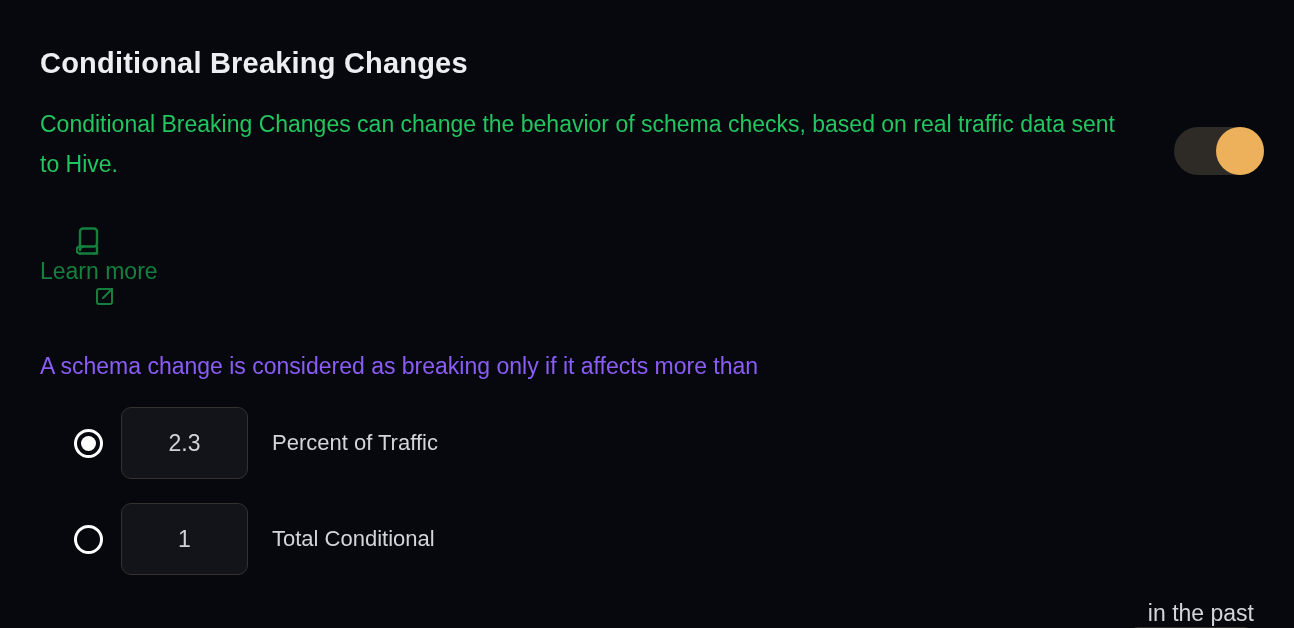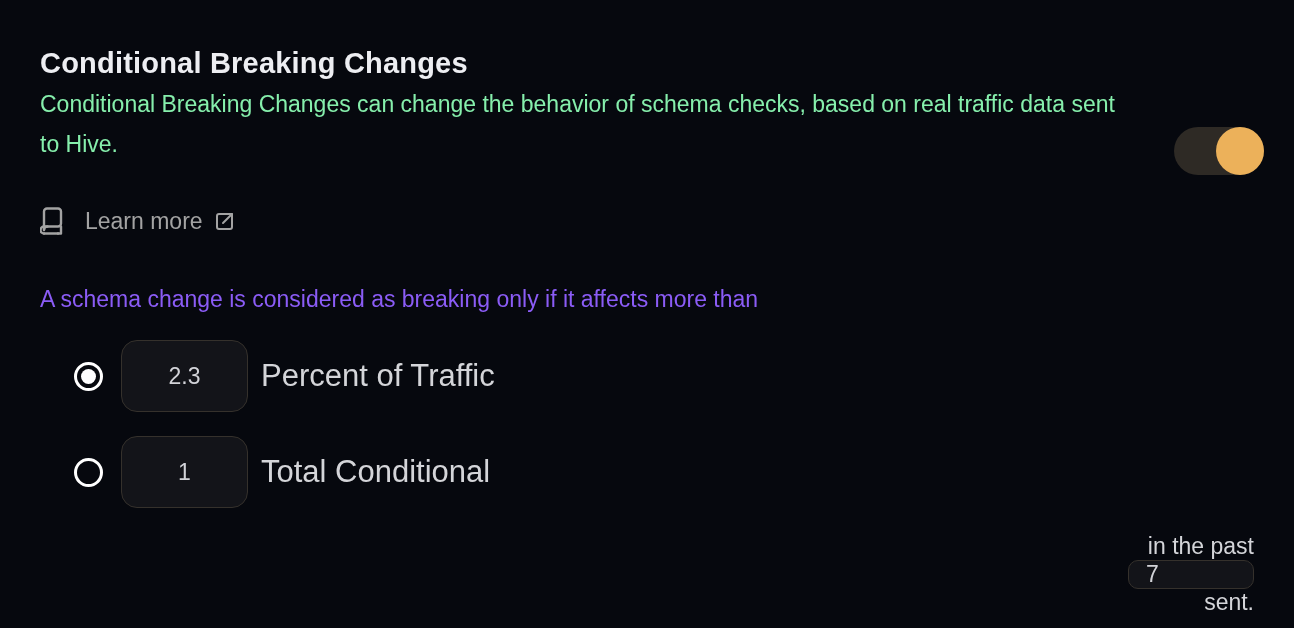--- a/index.html
+++ b/index.html
@@ -14,24 +14,24 @@
     overflow: hidden;
   }
   .content { padding: 46px 40px 0 40px; }
 
   .page-title {
     color: #edeef2;
     font-size: 29px;
     font-weight: 700;
     letter-spacing: 0.2px;
     line-height: 34px;
-    margin-bottom: 4px;
+    margin-bottom: 24px;
   }
   .page-description {
-    color: #86efac;
+    color: #22c55e;
     font-size: 23px;
     line-height: 40px;
     max-width: 1090px;
   }
 
   .toggle {
     position: absolute;
     top: 127px;
     right: 30px;
     width: 90px;
@@ -49,25 +49,26 @@
     border-radius: 50%;
     background: #ecb15a;
     transition: left .15s;
   }
   .toggle.on .toggle-thumb { left: 42px; }
 
   .learn-more {
     margin-top: 42px;
     display: inline-flex;
     align-items: center;
-    color: #a3a3a3;
+    color: #15803d;
     font-size: 23px;
     line-height: 30px;
     text-decoration: none;
     cursor: pointer;
+    flex-direction: column;
   }
   .learn-more .book { margin-right: 20px; display: inline-flex; }
   .learn-more .ext { margin-left: 11px; display: inline-flex; }
 
   .criteria-intro {
     margin-top: 46px;
     color: #8b5cf6;
     font-size: 23px;
     line-height: 27px;
   }
@@ -100,31 +101,31 @@
     background: transparent;
   }
   .radio.selected .radio-dot { background: #fdfdfe; }
 
   .num-input {
     width: 127px;
     height: 72px;
     margin-left: 18px;
     background: #131419;
     border: 1px solid #35312c;
-    border-radius: 16px;
+    border-radius: 10px;
     color: #d2d3d8;
     font-family: "Liberation Sans", sans-serif;
     font-size: 23px;
     text-align: center;
     outline: none;
   }
   .option-label {
-    margin-left: 13px;
+    margin-left: 24px;
     color: #d4d5d9;
-    font-size: 31px;
+    font-size: 22px;
   }
 
   .period-row {
     display: flex;
     align-items: flex-end;
     margin-top: 25px;
     height: 72px;
     flex-direction: column;
   }
   .period-text { color: #d4d5d9; font-size: 23px; }

